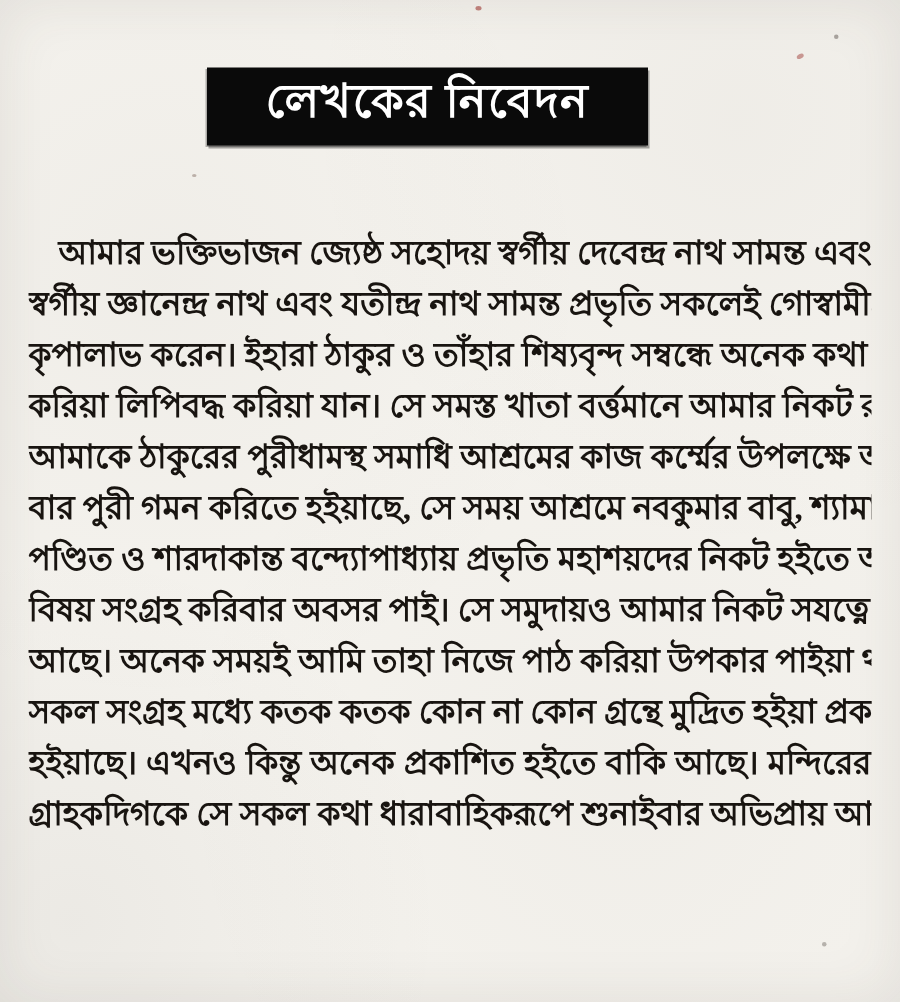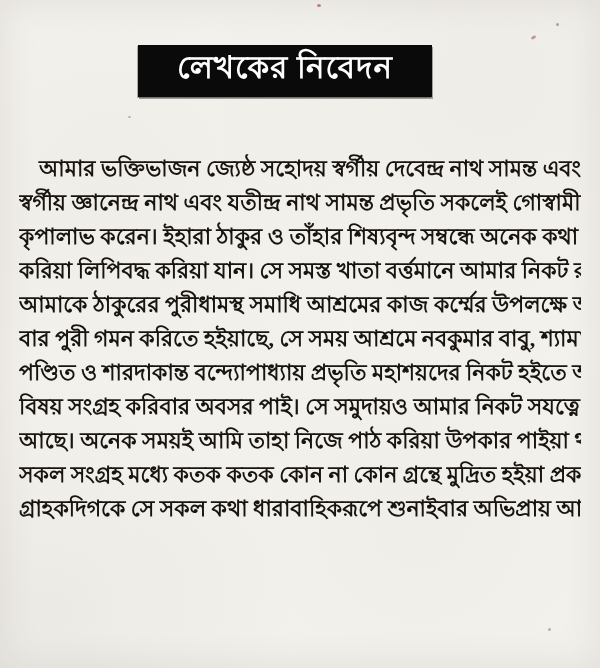--- a/index.html
+++ b/index.html
@@ -94,16 +94,17 @@
       <div class="body-line">আমার ভক্তিভাজন জ্যেষ্ঠ সহোদয় স্বর্গীয় দেবেন্দ্র নাথ সামন্ত এবং কনিষ্ঠ</div>
       <div class="body-line">স্বর্গীয় জ্ঞানেন্দ্র নাথ এবং যতীন্দ্র নাথ সামন্ত প্রভৃতি সকলেই গোস্বামীপ্রভুর</div>
       <div class="body-line">কৃপালাভ করেন। ইহারা ঠাকুর ও তাঁহার শিষ্যবৃন্দ সম্বন্ধে অনেক কথা সংগ্রহ</div>
       <div class="body-line">করিয়া লিপিবদ্ধ করিয়া যান। সে সমস্ত খাতা বর্ত্তমানে আমার নিকট রহিয়াছে।</div>
       <div class="body-line">আমাকে ঠাকুরের পুরীধামস্থ সমাধি আশ্রমের কাজ কর্ম্মের উপলক্ষে অনেক</div>
       <div class="body-line">বার পুরী গমন করিতে হইয়াছে, সে সময় আশ্রমে নবকুমার বাবু, শ্যামাকান্ত</div>
       <div class="body-line">পণ্ডিত ও শারদাকান্ত বন্দ্যোপাধ্যায় প্রভৃতি মহাশয়দের নিকট হইতে অনেক</div>
       <div class="body-line">বিষয় সংগ্রহ করিবার অবসর পাই। সে সমুদায়ও আমার নিকট সযত্নে রক্ষিত</div>
       <div class="body-line">আছে। অনেক সময়ই আমি তাহা নিজে পাঠ করিয়া উপকার পাইয়া থাকি। ঐ</div>
       <div class="body-line">সকল সংগ্রহ মধ্যে কতক কতক কোন না কোন গ্রন্থে মুদ্রিত হইয়া প্রকাশিত</div>
+      <div class="body-line">হইয়াছে। এখনও কিন্তু অনেক প্রকাশিত হইতে বাকি আছে। মন্দিরের</div>
       <div class="body-line">গ্রাহকদিগকে সে সকল কথা ধারাবাহিকরূপে শুনাইবার অভিপ্রায় আমার এই</div>
     </div>
 
 </div>
 
 </body></html>

